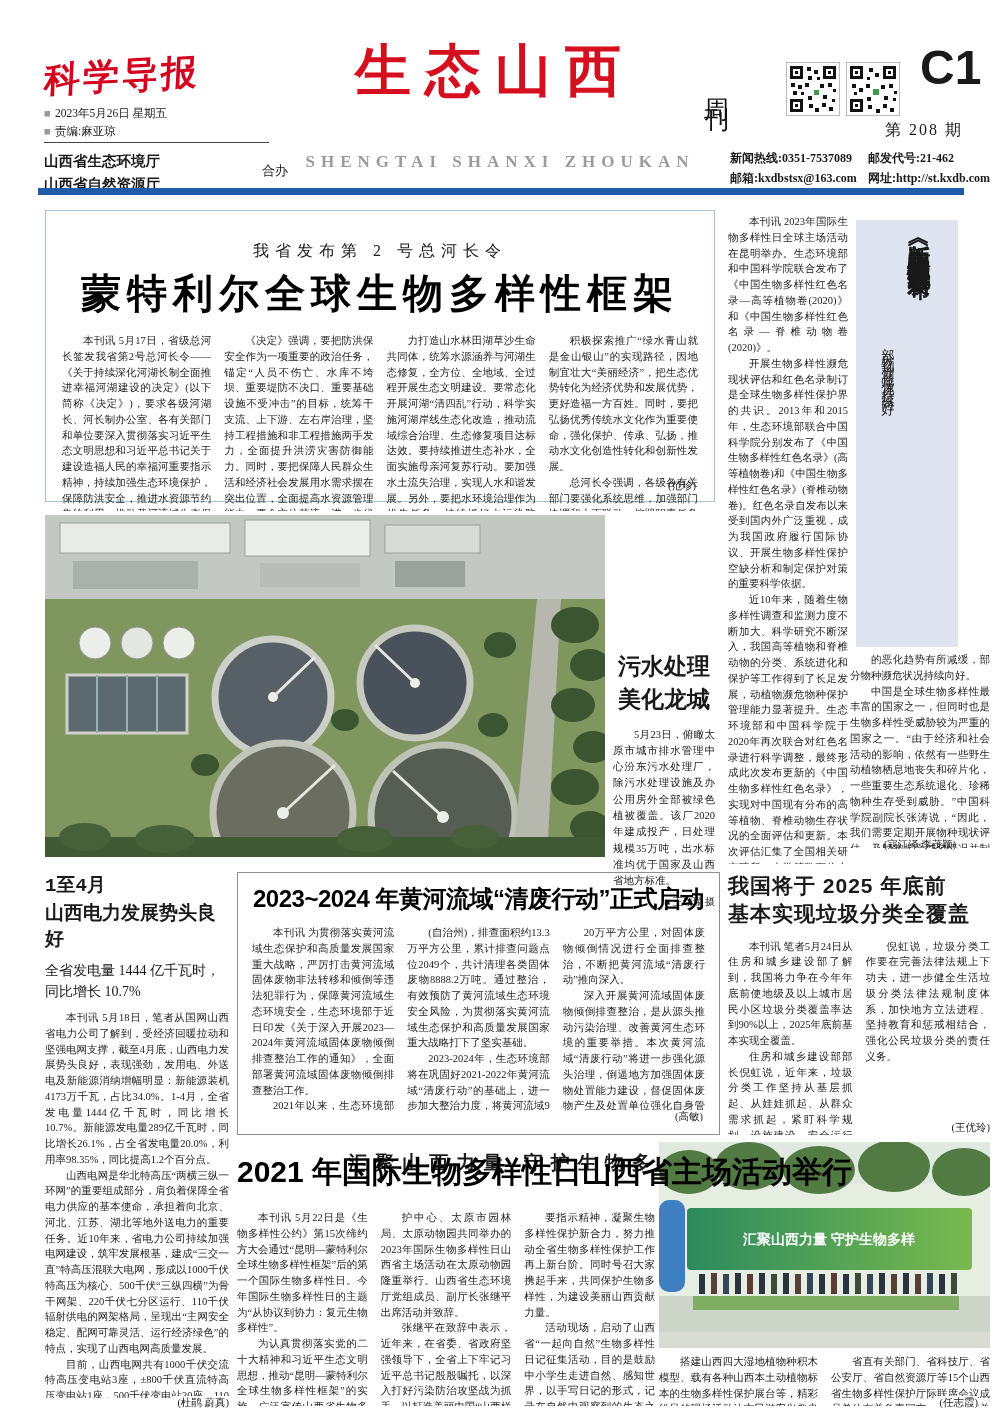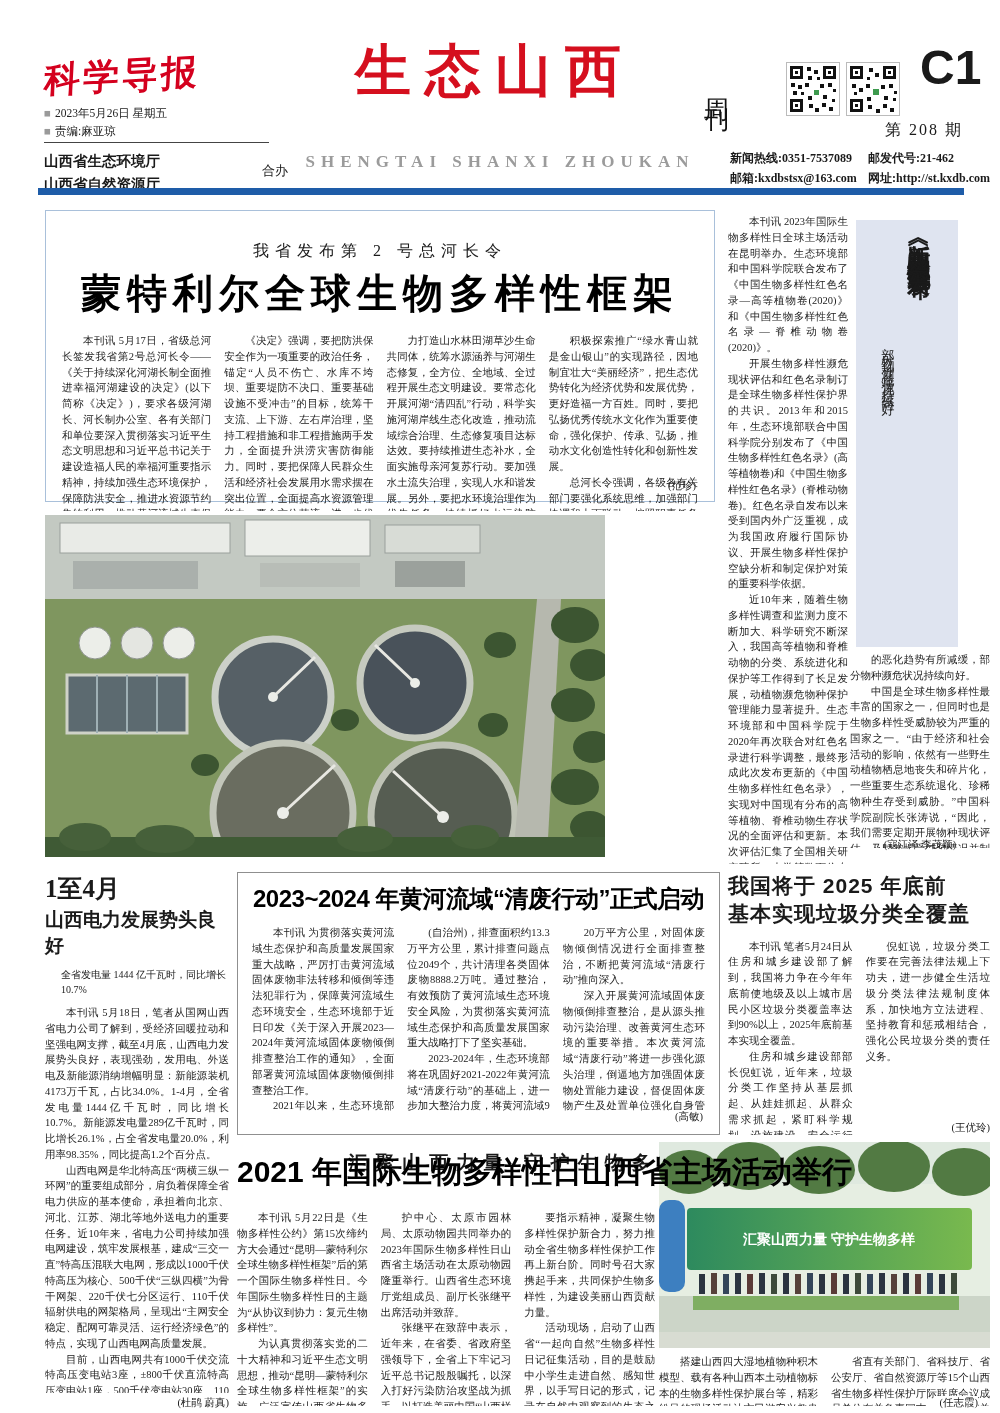--- a/index.html
+++ b/index.html
@@ -49,23 +49,23 @@
   .rl-col1{left:728px;top:214px;width:120px;height:650px;}
   .rl-block{left:856px;top:220px;width:102px;height:427px;background:#dfe4f0;display:flex;
             justify-content:center;gap:8px;padding:6px 0;box-sizing:border-box;}
   .rl-sub{writing-mode:vertical-rl;font-size:13px;letter-spacing:5px;padding-top:112px;color:#222;}
   .rl-head{writing-mode:vertical-rl;font-size:23px;font-weight:900;letter-spacing:2px;
            font-family:"Liberation Sans",sans-serif;}
   .rl-col2{left:850px;top:652px;width:140px;height:196px;}
   .rl-byline{left:850px;top:838px;width:140px;}
   
   .power{left:45px;top:872px;width:184px;height:540px;}
-  .power .t1{font-size:25px;font-weight:900;font-family:Liberation Serif, serif;}
+  .power .t1{font-size:19px;font-weight:900;font-family:Liberation Mono, monospace;}
   .power .t2{font-size:19px;font-weight:900;font-family:"Liberation Sans",sans-serif;letter-spacing:0px;margin-top:2px;}
-  .power .sub{font-size:10px;margin:8px 0 8px 16px;line-height:1.5;}
+  .power .sub{font-size:14px;margin:8px 0 8px 0;line-height:1.5;}
   .power .bodytext{height:388px;}
   .power .byline{position:absolute;right:0;bottom:2px;background:#fff;padding-left:6px;}
   
   .qf-box{left:237px;top:872px;width:483px;height:263px;border:1px solid #8f8f8f;box-sizing:border-box;
           padding:10px 14px;}
   .qf-box .headline{text-align:center;font-size:24px;letter-spacing:-0.5px;white-space:nowrap;}
   .qf-cols{margin-top:10px;height:188px;}
   .qf-byline{position:absolute;right:16px;bottom:10px;background:#fff;padding-left:6px;}
   
   .waste{left:728px;top:872px;width:262px;height:263px;}
@@ -258,20 +258,28 @@
       <rect x="0" y="322" width="560" height="20" fill="#3f5a35"></rect>
       <g fill="#46603a">
         <ellipse cx="40" cy="322" rx="26" ry="14"></ellipse>
           <ellipse cx="120" cy="324" rx="30" ry="14"></ellipse>
         <ellipse cx="320" cy="324" rx="28" ry="13"></ellipse>
           <ellipse cx="430" cy="322" rx="24" ry="12"></ellipse>
       </g>
     </svg>
   </div>
 
+  <div class="abs caption-block">
+    <div class="caption-title">
+      <div>污水处理</div>
+      <div>美化龙城</div>
+    </div>
+    <div class="caption-text">5月23日，俯瞰太原市城市排水管理中心汾东污水处理厂，除污水处理设施及办公用房外全部被绿色植被覆盖。该厂2020年建成投产，日处理规模35万吨，出水标准均优于国家及山西省地方标准。</div>
+    <div class="caption-credit">■ 王瑞瑞 摄</div>
+  </div>
 
   <div class="abs rl-col1 bodytext paras">
       <p>本刊讯 2023年国际生物多样性日全球主场活动在昆明举办。生态环境部和中国科学院联合发布了《中国生物多样性红色名录—高等植物卷(2020)》和《中国生物多样性红色名录—脊椎动物卷(2020)》。</p>
       <p>开展生物多样性濒危现状评估和红色名录制订是全球生物多样性保护界的共识。2013年和2015年，生态环境部联合中国科学院分别发布了《中国生物多样性红色名录》(高等植物卷)和《中国生物多样性红色名录》(脊椎动物卷)。红色名录自发布以来受到国内外广泛重视，成为我国政府履行国际协议、开展生物多样性保护空缺分析和制定保护对策的重要科学依据。</p>
       <p>近10年来，随着生物多样性调查和监测力度不断加大、科学研究不断深入，我国高等植物和脊椎动物的分类、系统进化和保护等工作得到了长足发展，动植物濒危物种保护管理能力显著提升。生态环境部和中国科学院于2020年再次联合对红色名录进行科学调整，最终形成此次发布更新的《中国生物多样性红色名录》，实现对中国现有分布的高等植物、脊椎动物生存状况的全面评估和更新。本次评估汇集了全国相关研究院所、大学等数百位专家的力量，覆盖了全国野生高等植物39330种，脊椎动物4767种。</p>
     </div>
 
   <div class="abs rl-block">
     <div class="rl-sub">部分物种濒危状况持续向好</div>
     <div class="rl-head">新版《中国生物多样性红色名录》发布</div>

